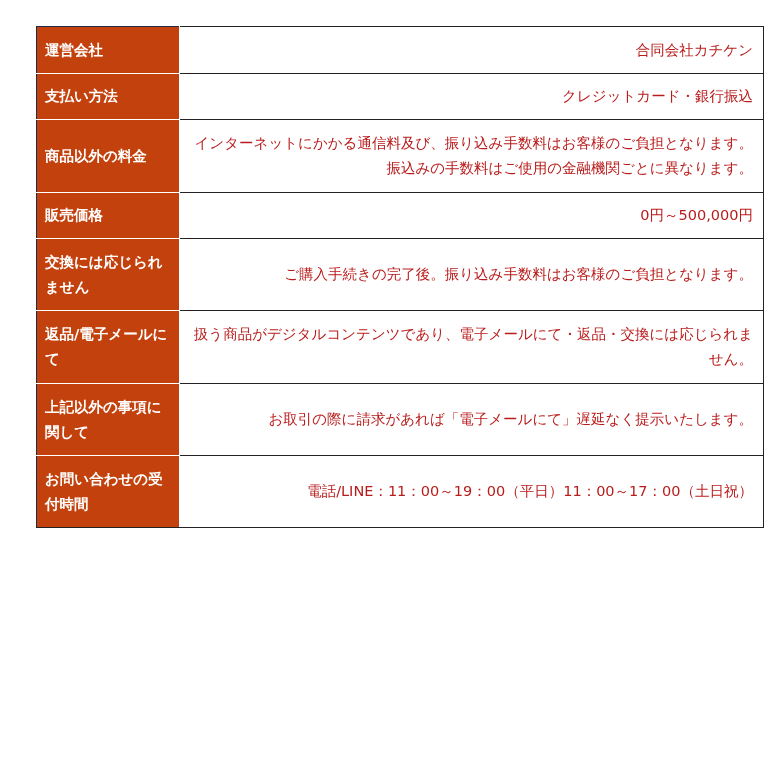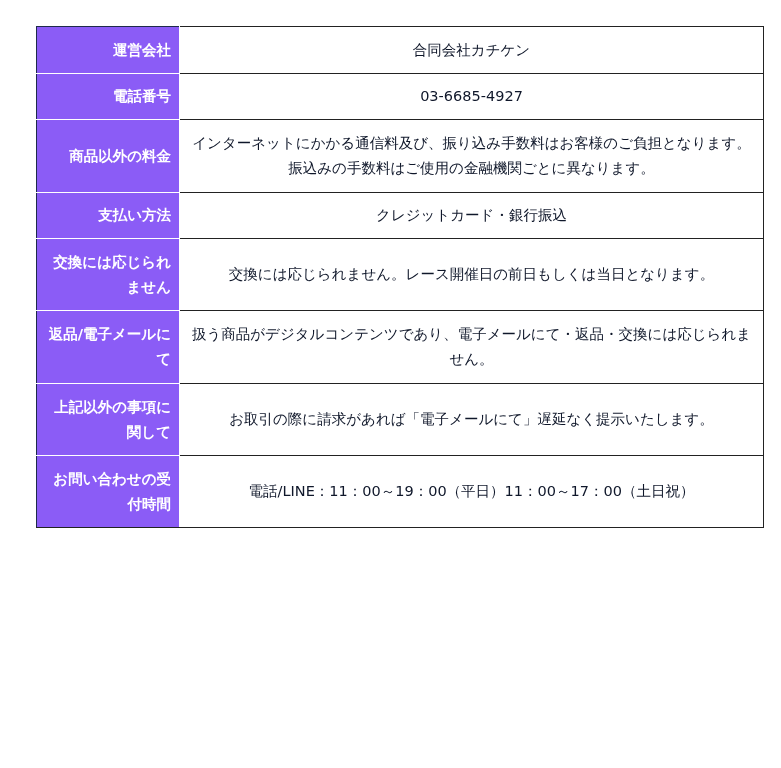--- a/index.html
+++ b/index.html
@@ -8,53 +8,53 @@
   table.info {
     position: absolute; left: 36px; top: 26px;
     width: 728px; border-collapse: collapse;
     table-layout: fixed;
   }
   table.info td, table.info th {
     border: 1px solid #222222;
     font-size: 14.5px; line-height: 25px;
   }
   table.info th {
-    width: 126px; background: #8b5cf6; color: #ffffff;
-    font-weight: bold; text-align: right; padding: 0 8px;
+    width: 126px; background: #c2410c; color: #ffffff;
+    font-weight: bold; text-align: left; padding: 0 8px;
     border-color: #1e2a4a #ffffff #ffffff #1e2a4a;
   }
   table.info tr:last-child th { border-bottom-color: #222222; }
   table.info td {
-    color: #0f172a; text-align: center; padding: 0 10px; margin-left: 11px;
+    color: #b91c1c; text-align: right; padding: 0 10px; margin-left: 11px;
   }
 </style>
 </head>
 <body>
 
 <table class="info">
   <tbody>
     <tr style="height:47px">
       <th>運営会社</th>
       <td>合同会社カチケン</td>
     </tr>
     <tr style="height:46px">
-      <th>電話番号</th>
-      <td>03-6685-4927</td>
+      <th>支払い方法</th>
+      <td>クレジットカード・銀行振込</td>
     </tr>
     <tr style="height:73px">
       <th>商品以外の料金</th>
       <td>インターネットにかかる通信料及び、振り込み手数料はお客様のご負担となります。振込みの手数料はご使用の金融機関ごとに異なります。</td>
     </tr>
     <tr style="height:46px">
-      <th>支払い方法</th>
-      <td>クレジットカード・銀行振込</td>
+      <th>販売価格</th>
+      <td>0円～500,000円</td>
     </tr>
     <tr style="height:72px">
       <th>交換には応じられません</th>
-      <td>交換には応じられません。レース開催日の前日もしくは当日となります。</td>
+      <td>ご購入手続きの完了後。振り込み手数料はお客様のご負担となります。</td>
     </tr>
     <tr style="height:73px">
       <th>返品/電子メールにて</th>
       <td>扱う商品がデジタルコンテンツであり、電子メールにて・返品・交換には応じられません。</td>
     </tr>
     <tr style="height:72px">
       <th>上記以外の事項に関して</th>
       <td>お取引の際に請求があれば「電子メールにて」遅延なく提示いたします。</td>
     </tr>
     <tr style="height:72px">

